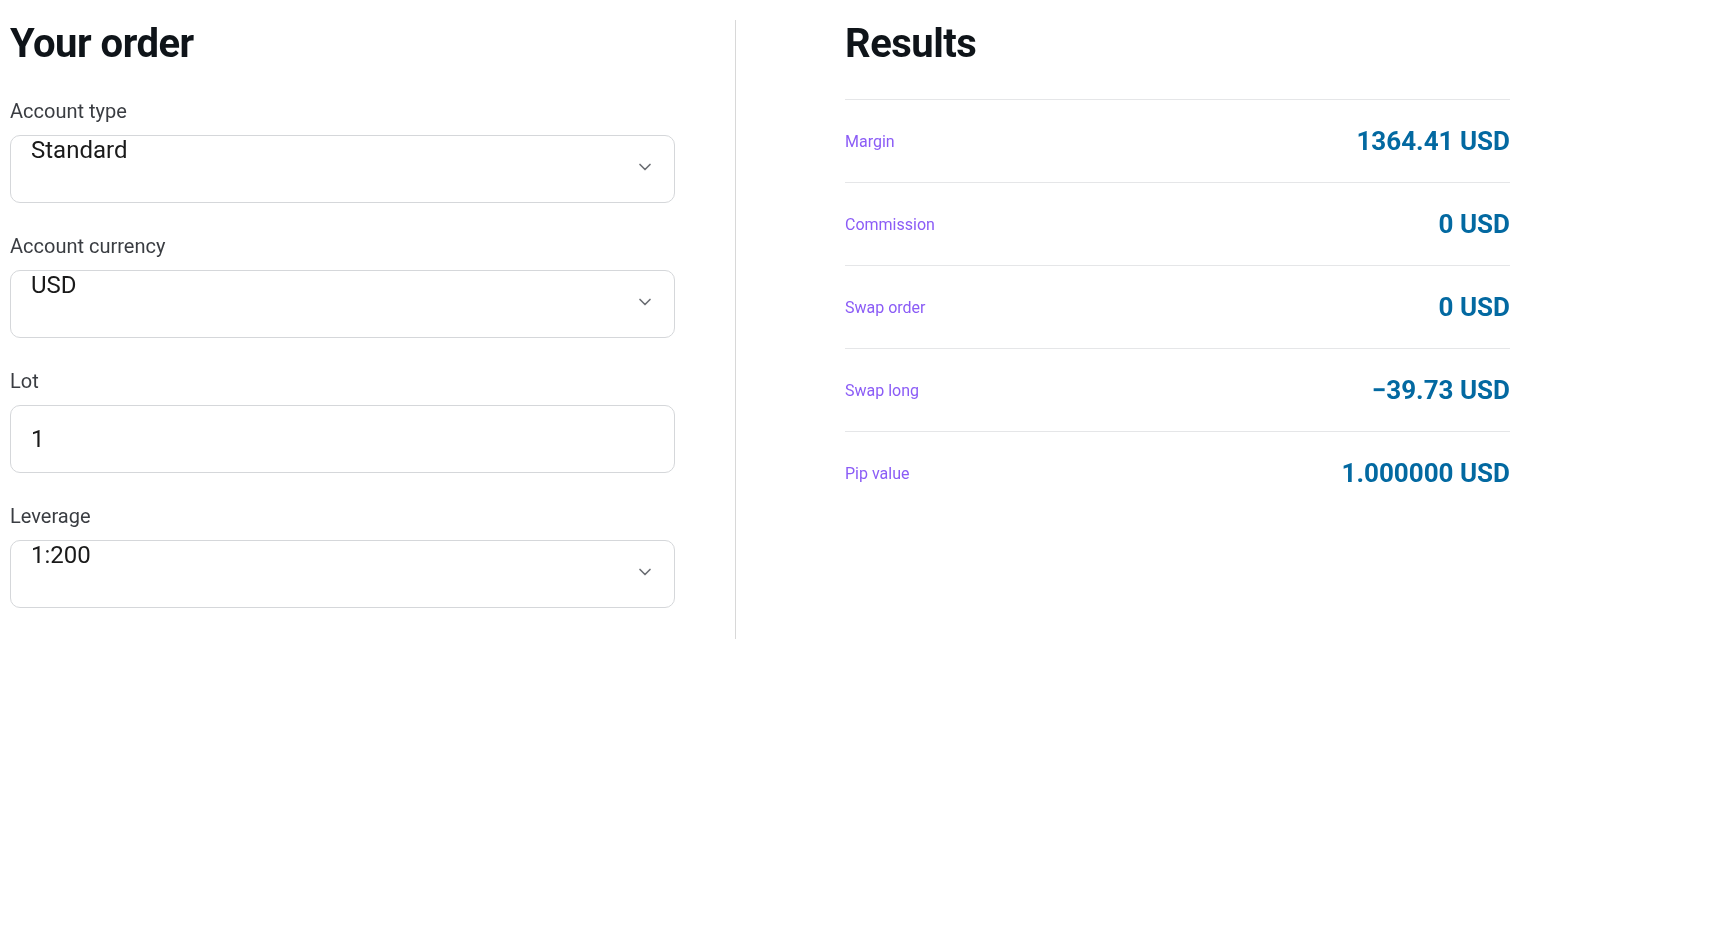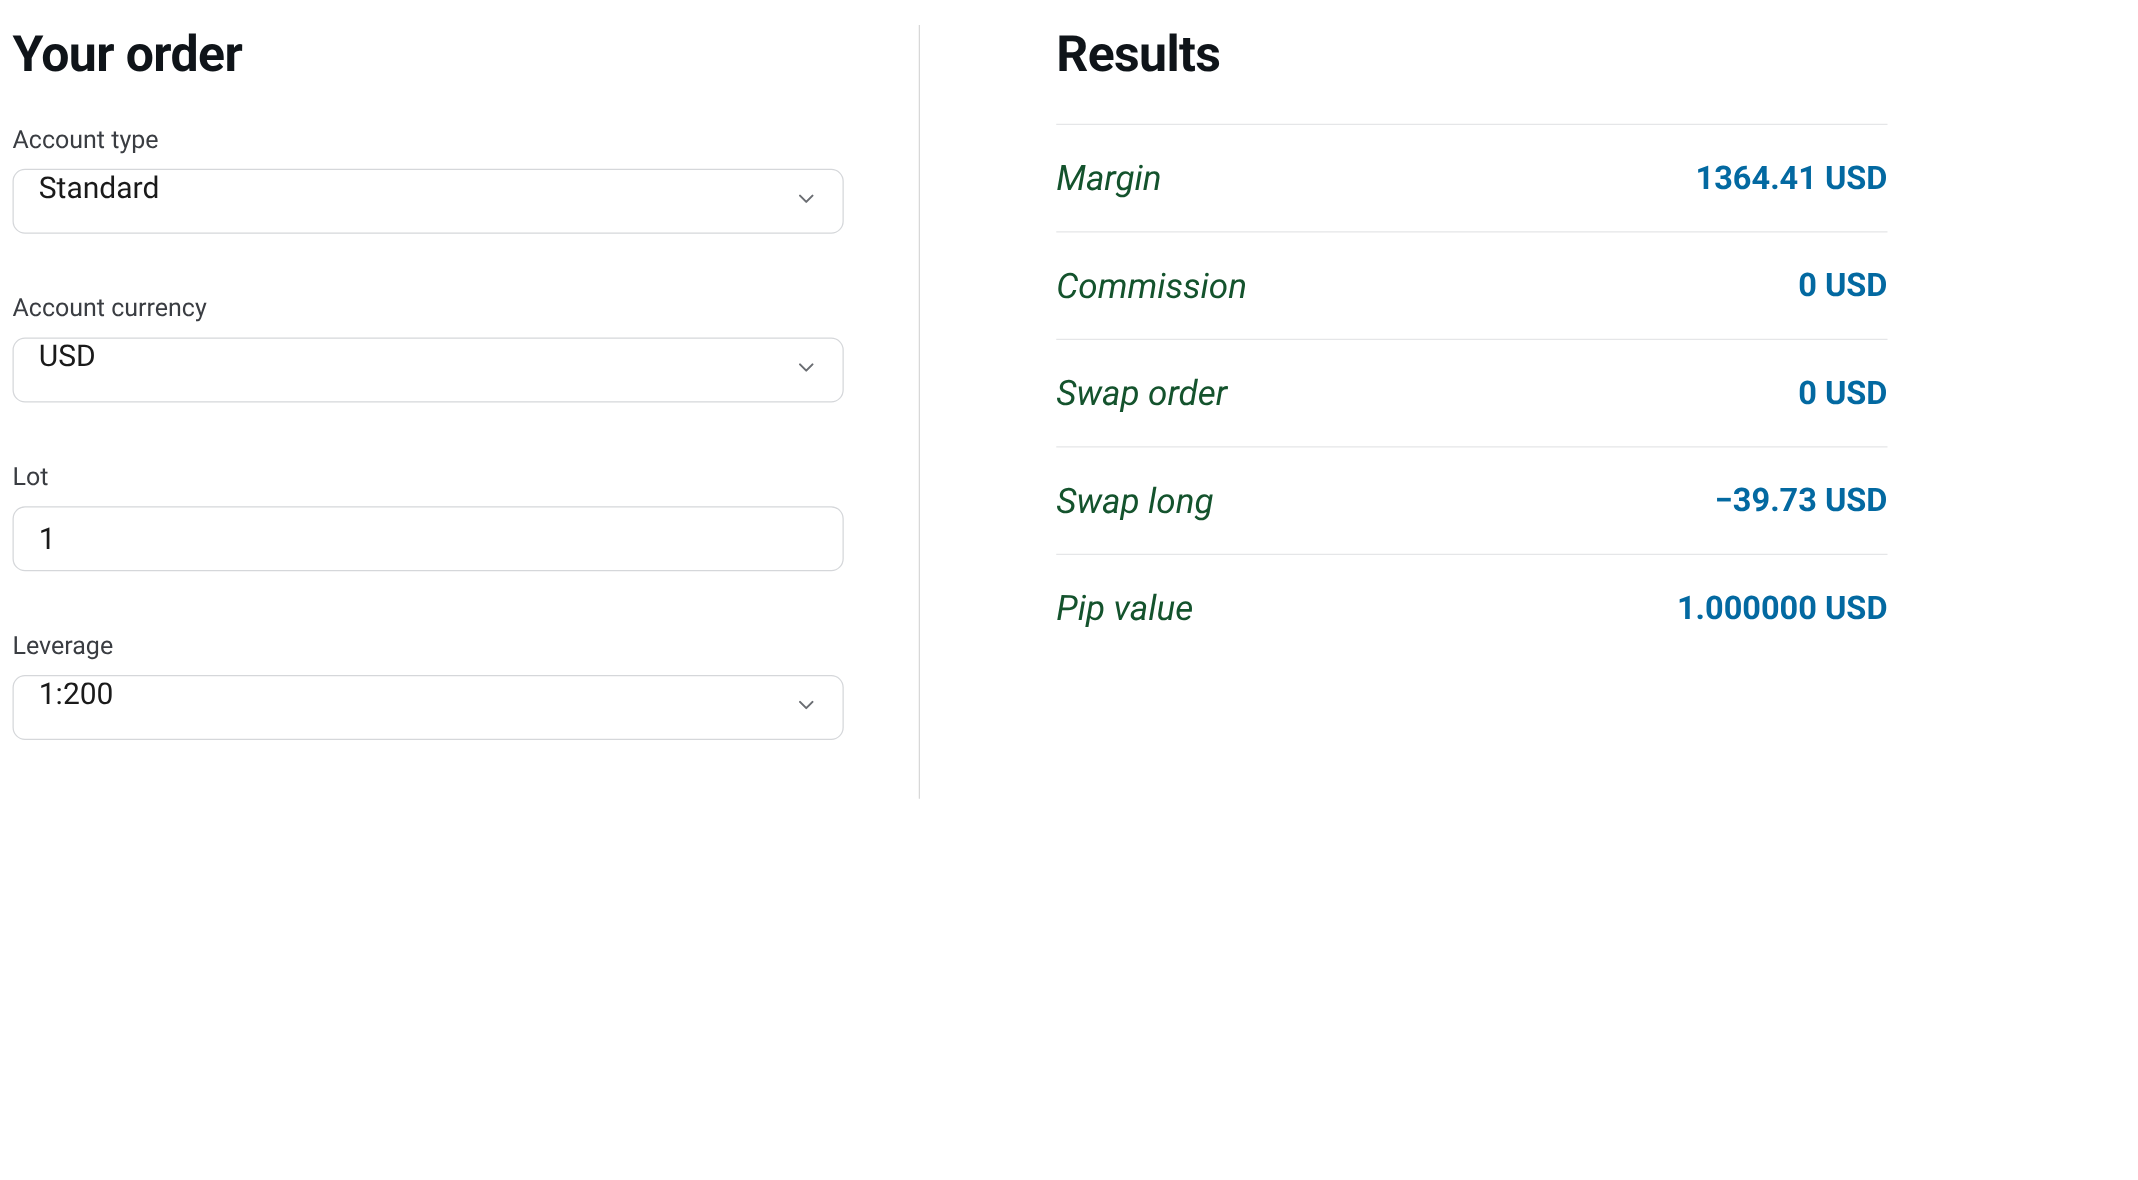--- a/index.html
+++ b/index.html
@@ -29,36 +29,36 @@
       margin-left: 37px;
     }
     h1 {
       font-size: 40px;
       font-weight: 700;
       color: #0f1419;
       margin-bottom: 32px;
       letter-spacing: -0.5px;
     }
     .form-group {
-      margin-bottom: 47px;
+      margin-bottom: 31px;
     }
     .form-label {
       display: block;
       font-size: 20px;
       color: #3a3d42;
       margin-bottom: 12px;
       font-weight: 400;
     }
     .select-wrapper {
       position: relative;
       width: 100%;
     }
     .select-field, .input-field {
       width: 100%;
-      height: 52px;
+      height: 68px;
       border: 1px solid #d5d7da;
       border-radius: 10px;
       background: #ffffff;
       font-size: 24px;
       color: #1a1a1a;
       padding: 0 50px 0 20px;
       appearance: none;
       outline: none;
       font-family: inherit;
       cursor: pointer;
@@ -82,24 +82,23 @@
       display: flex;
       justify-content: space-between;
       align-items: center;
       padding: 26px 0;
       border-bottom: 1px solid #e5e6e8;
     }
     .result-row:last-child {
       border-bottom: none;
     }
     .result-label {
-      font-size: 28px;
-      color: #14532d;
+      font-size: 16px;
+      color: #8b5cf6;
       font-weight: 400;
-      font-style: italic;
     }
     .result-value {
       font-size: 26px;
       color: #0369a1;
       font-weight: 700;
     }
     .sup {
       font-size: 0.7em;
       vertical-align: super;
       line-height: 0;

